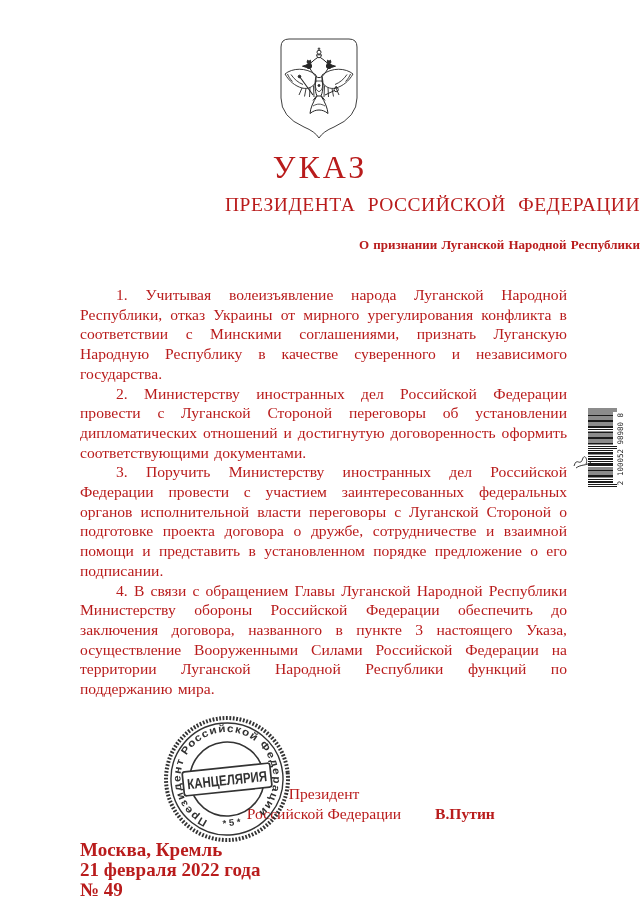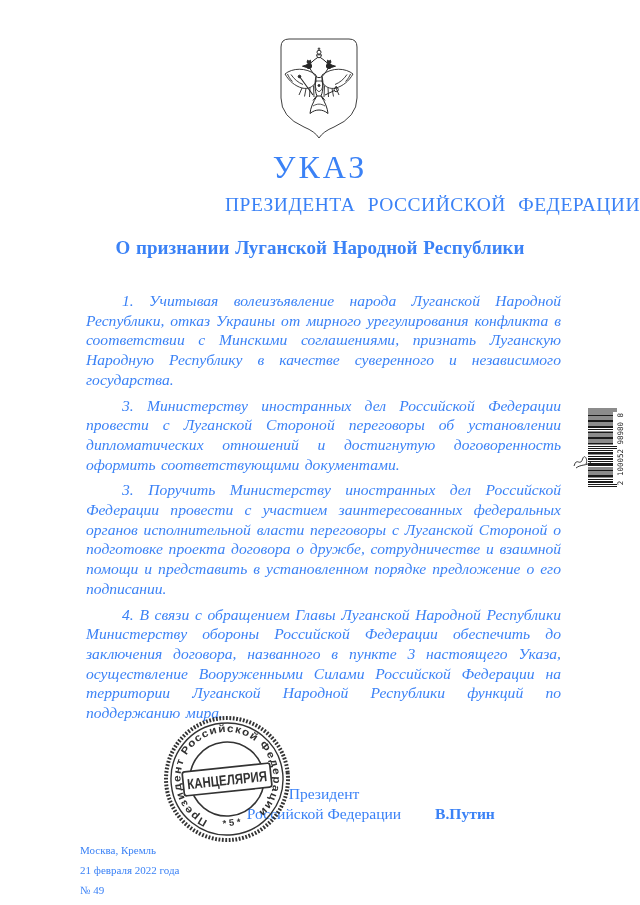--- a/index.html
+++ b/index.html
@@ -1,32 +1,32 @@
 <!DOCTYPE html>
 <html><head>
 <meta charset="utf-8">
 <style>
   html,body{margin:0;padding:0;background:#888;}
   .page{position:relative;width:640px;height:905px;background:#ffffff;overflow:hidden;
-        font-family:"Liberation Serif",serif;color:#3b82f6;margin:0 auto;}
+        font-family:"Liberation Serif",serif;color:#b91c1c;margin:0 auto;}
   .coat{position:absolute;left:280px;top:38px;}
   .t-ukaz{position:absolute;top:151px;left:0;right:0;text-align:center;
           font-size:32px;letter-spacing:3px;line-height:1;}
   .t-issuer{position:absolute;top:195px;left:0;right:0;text-align:right;
           font-size:19.5px;letter-spacing:.5px;word-spacing:7px;line-height:1;}
-  .t-subject{position:absolute;top:238px;left:0;right:0;text-align:center;
-          font-size:19px;font-weight:bold;word-spacing:1px;line-height:1;}
+  .t-subject{position:absolute;top:238px;left:0;right:0;text-align:right;
+          font-size:13px;font-weight:bold;word-spacing:1px;line-height:1;}
   .body{position:absolute;left:80px;top:285px;width:487px;
         font-size:15.6px;line-height:19.7px;text-align:justify;}
-  .body p{margin:6px;text-indent:36px;word-spacing:1.5px;font-style:italic;}
+  .body p{margin:0;text-indent:36px;word-spacing:1.5px;}
   .stamp{position:absolute;left:162px;top:714px;transform:rotate(-6deg);opacity:.93;}
   .sig{position:absolute;left:206px;top:784px;width:236px;text-align:center;
        font-size:15.6px;line-height:19.6px;}
   .signer{position:absolute;left:435px;top:804px;font-size:15.6px;line-height:19.6px;font-weight:bold;}
-  .footer{position:absolute;left:80px;top:840px;font-size:11px;line-height:20.2px;}
+  .footer{position:absolute;left:80px;top:840px;font-size:19px;line-height:20.2px;font-weight:bold;}
   .barcode{position:absolute;left:588px;top:487px;width:79px;height:36px;
            transform:rotate(-90deg);transform-origin:0 0;}
   .barcode rect{fill:#1a1a1a;}
   .squiggle{position:absolute;left:572px;top:450px;}
   svg text{fill:#222;}
 </style>
 </head>
 <body>
 
 <div class="page">
@@ -70,21 +70,21 @@
       <path d="M33,68 C37,65.5 41,65.5 45,68" stroke-width="0.8"></path>
     </g>
   </svg>
 
   <div class="t-ukaz">УКАЗ</div>
   <div class="t-issuer">ПРЕЗИДЕНТА РОССИЙСКОЙ ФЕДЕРАЦИИ</div>
   <div class="t-subject">О признании Луганской Народной Республики</div>
 
   <div class="body">
     <p>1. Учитывая волеизъявление народа Луганской Народной Республики, отказ Украины от мирного урегулирования конфликта в соответствии с Минскими соглашениями, признать Луганскую Народную Республику в качестве суверенного и независимого государства.</p>
-    <p>3. Министерству иностранных дел Российской Федерации провести с Луганской Стороной переговоры об установлении дипломатических отношений и достигнутую договоренность оформить соответствующими документами.</p>
+    <p>2. Министерству иностранных дел Российской Федерации провести с Луганской Стороной переговоры об установлении дипломатических отношений и достигнутую договоренность оформить соответствующими документами.</p>
     <p>3. Поручить Министерству иностранных дел Российской Федерации провести с участием заинтересованных федеральных органов исполнительной власти переговоры с Луганской Стороной о подготовке проекта договора о дружбе, сотрудничестве и взаимной помощи и представить в установленном порядке предложение о его подписании.</p>
     <p>4. В связи с обращением Главы Луганской Народной Республики Министерству обороны Российской Федерации обеспечить до заключения договора, названного в пункте 3 настоящего Указа, осуществление Вооруженными Силами Российской Федерации на территории Луганской Народной Республики функций по поддержанию мира.</p>
   </div>
 
   <div class="sig">
     <div>Президент</div>
     <div>Российской Федерации</div>
   </div>
   <div class="signer">В.Путин</div>
 

